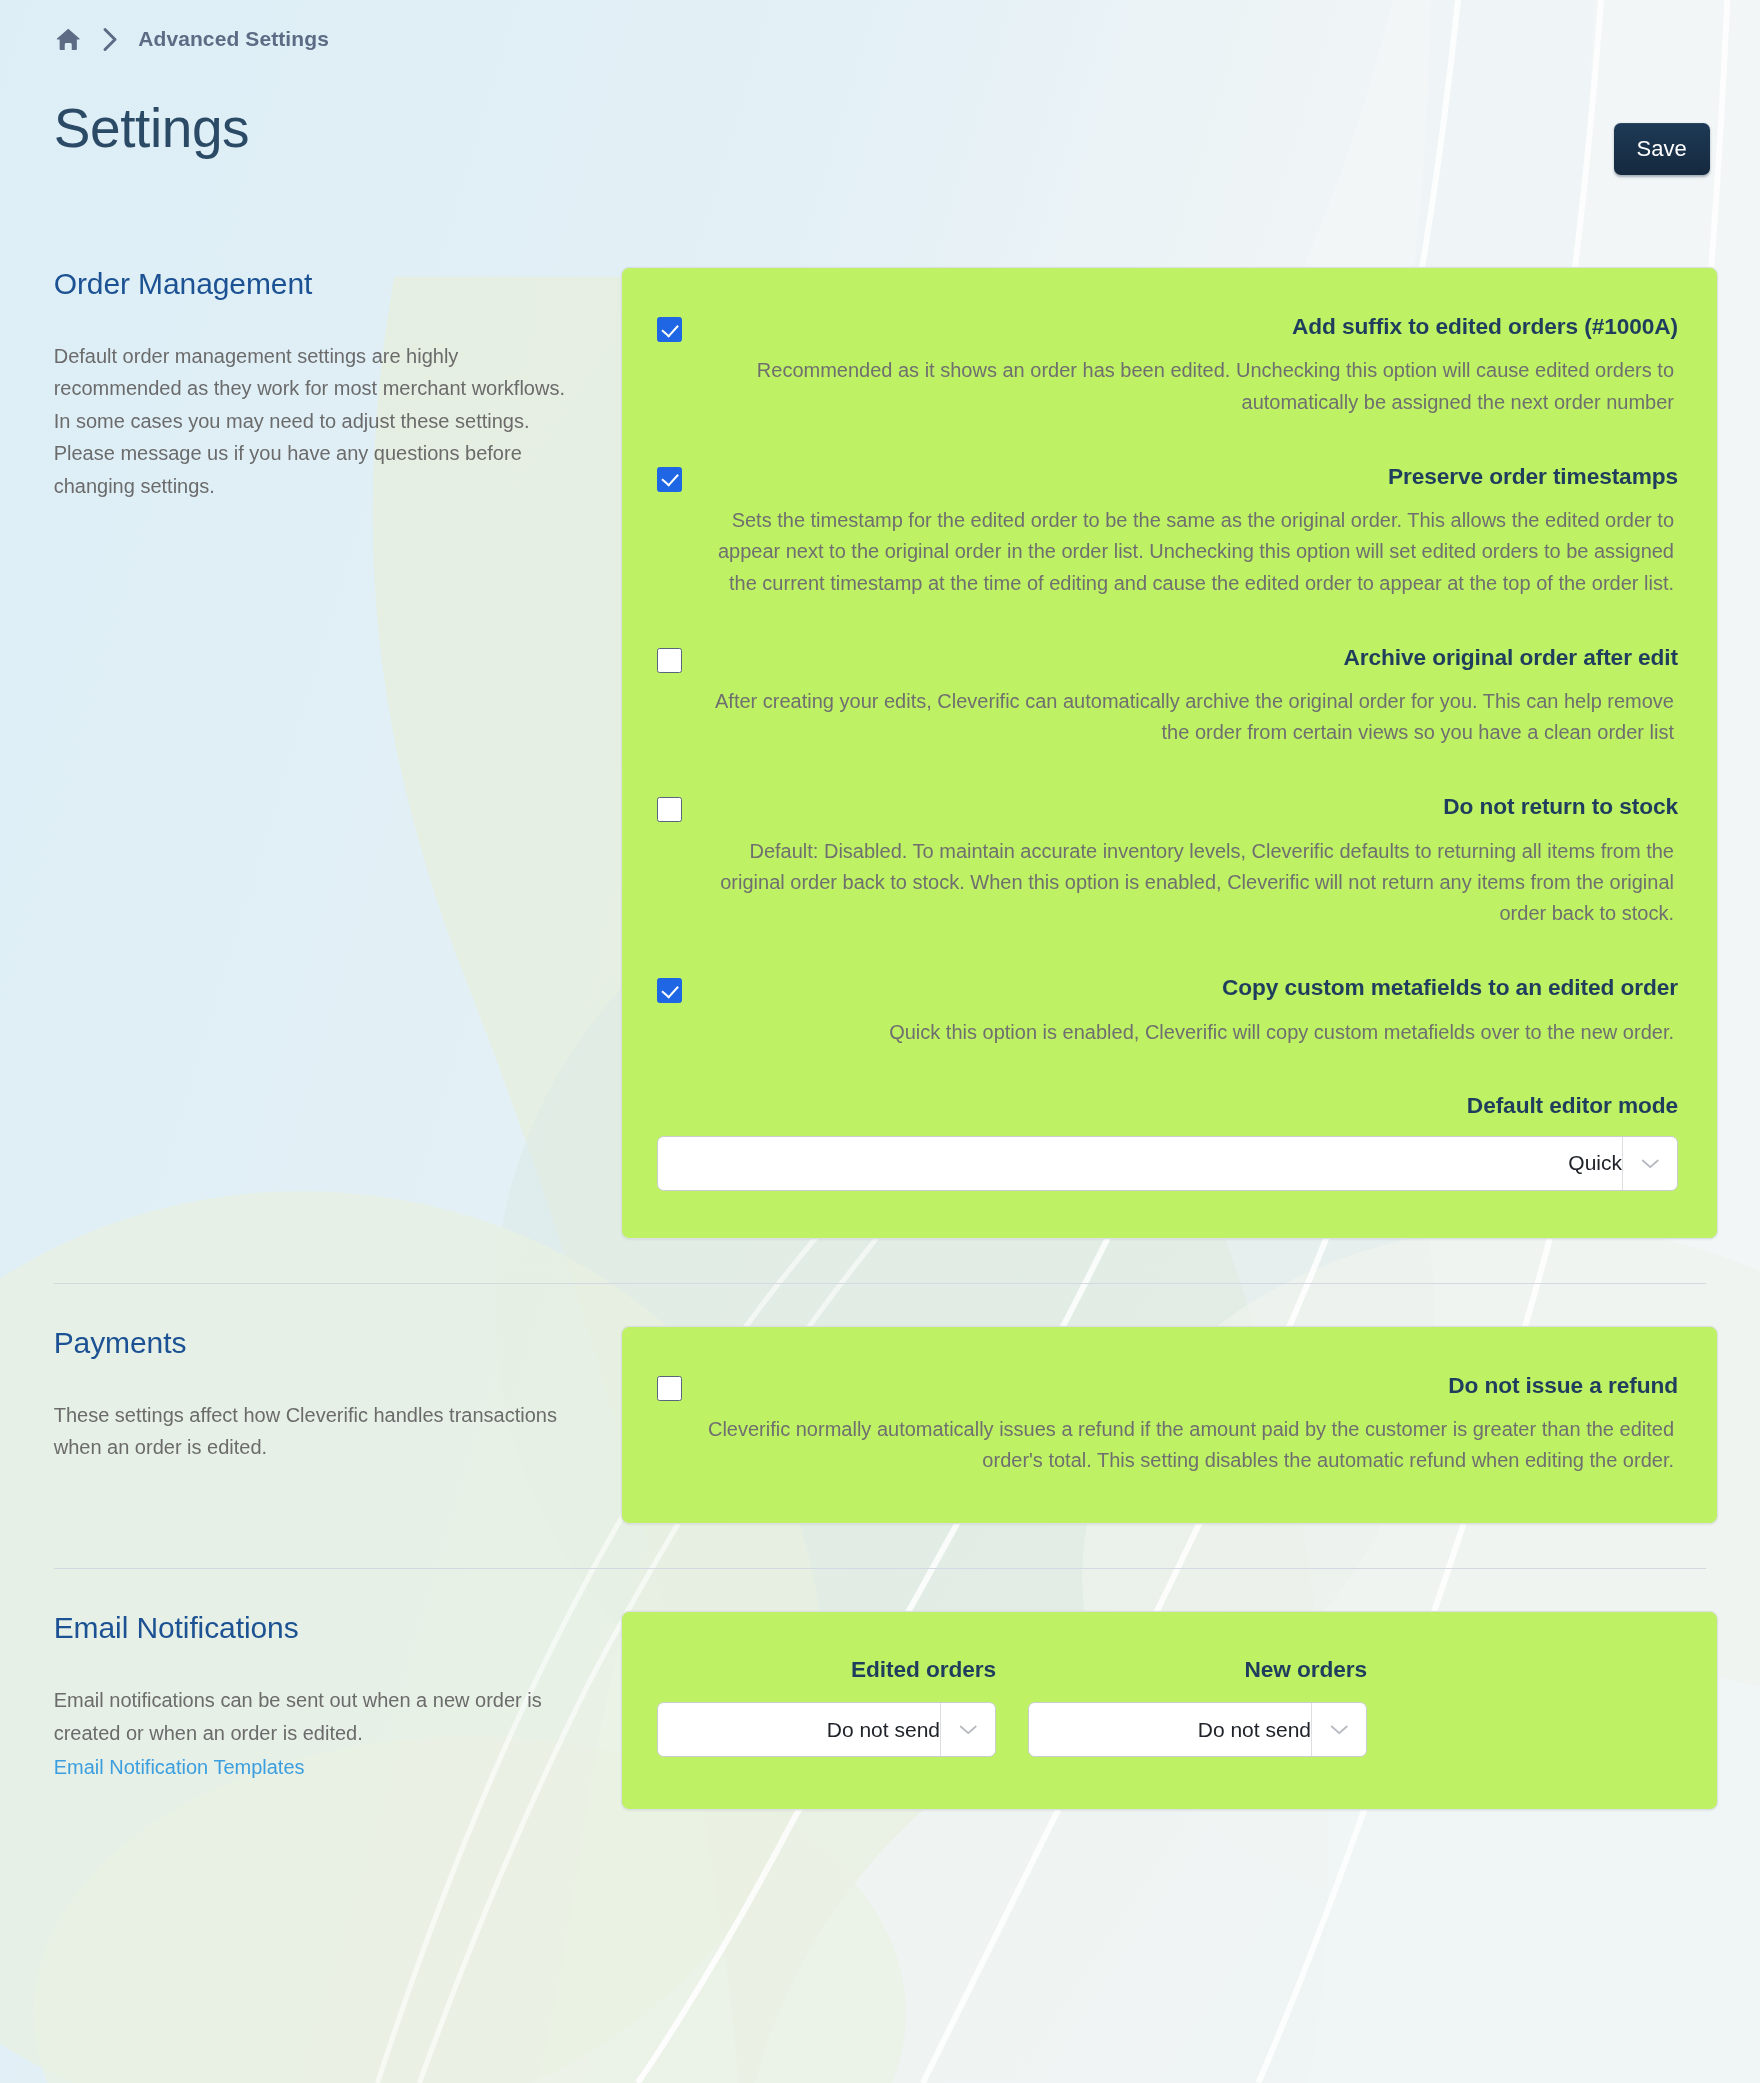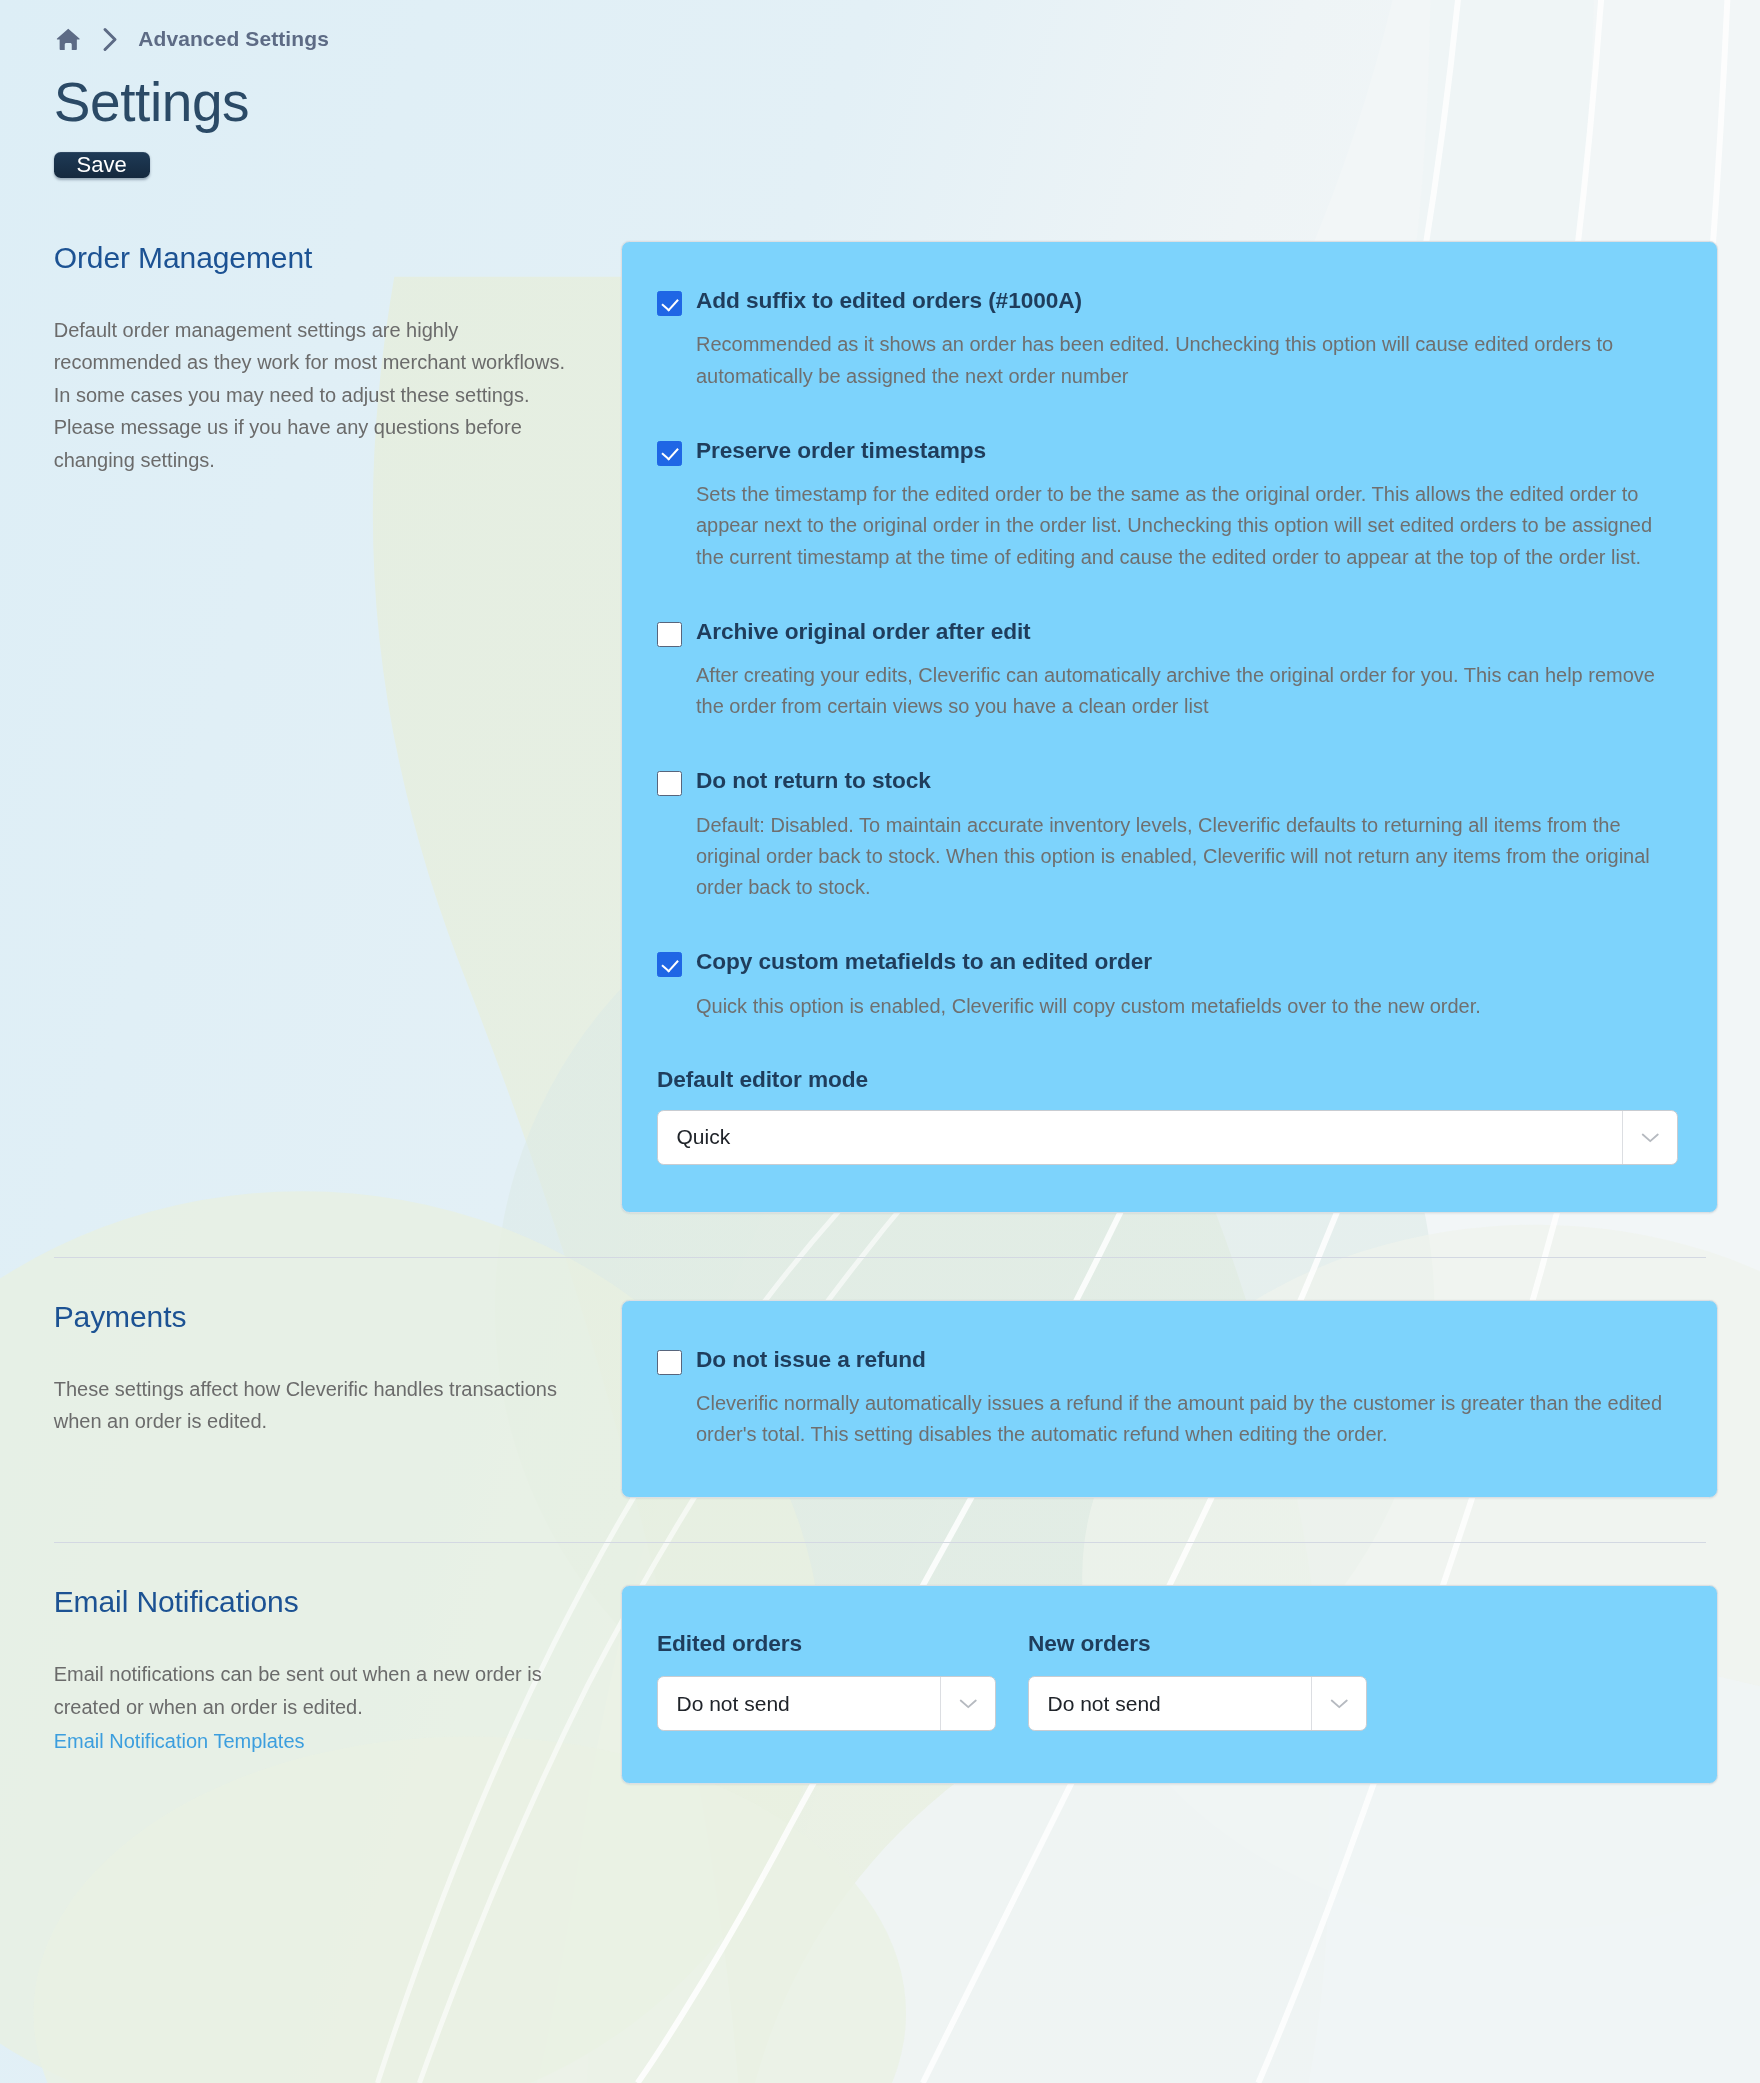--- a/index.html
+++ b/index.html
@@ -56,23 +56,22 @@
     letter-spacing: 0.1px;
     cursor: pointer;
   }
 
   
   .title-row {
     display: flex;
     align-items: flex-start;
     justify-content: space-between;
     padding-left: 11.7px;
-    margin-top: 36px;
+    margin-top: 62px;
     height: 92px;
-    flex-direction: column;
   }
   .page-title {
     font-size: 55px;
     line-height: 1;
     font-weight: 400;
     color: #2b4a66;
     letter-spacing: -0.4px;
   }
   .save-btn {
     margin-top: 22px;
@@ -122,25 +121,26 @@
     font-size: 20px;
     line-height: 1.62;
     color: #3c9ede;
     text-decoration: none;
     cursor: pointer;
   }
 
   
   .card {
     flex: 1 1 auto;
-    background: #7dd3fc;
+    background: #bef264;
     border: 0.8px solid #dcdfe3;
     border-radius: 8.4px;
     box-shadow: 0 0.8px 1.7px rgba(28,42,60,.07);
     padding: 44px 39px 47px 35px;
+    text-align: right;
   }
 
   
   .setting {
     display: flex;
     align-items: flex-start;
     gap: 0;
   }
   .setting + .setting { margin-top: 44px; }
 

